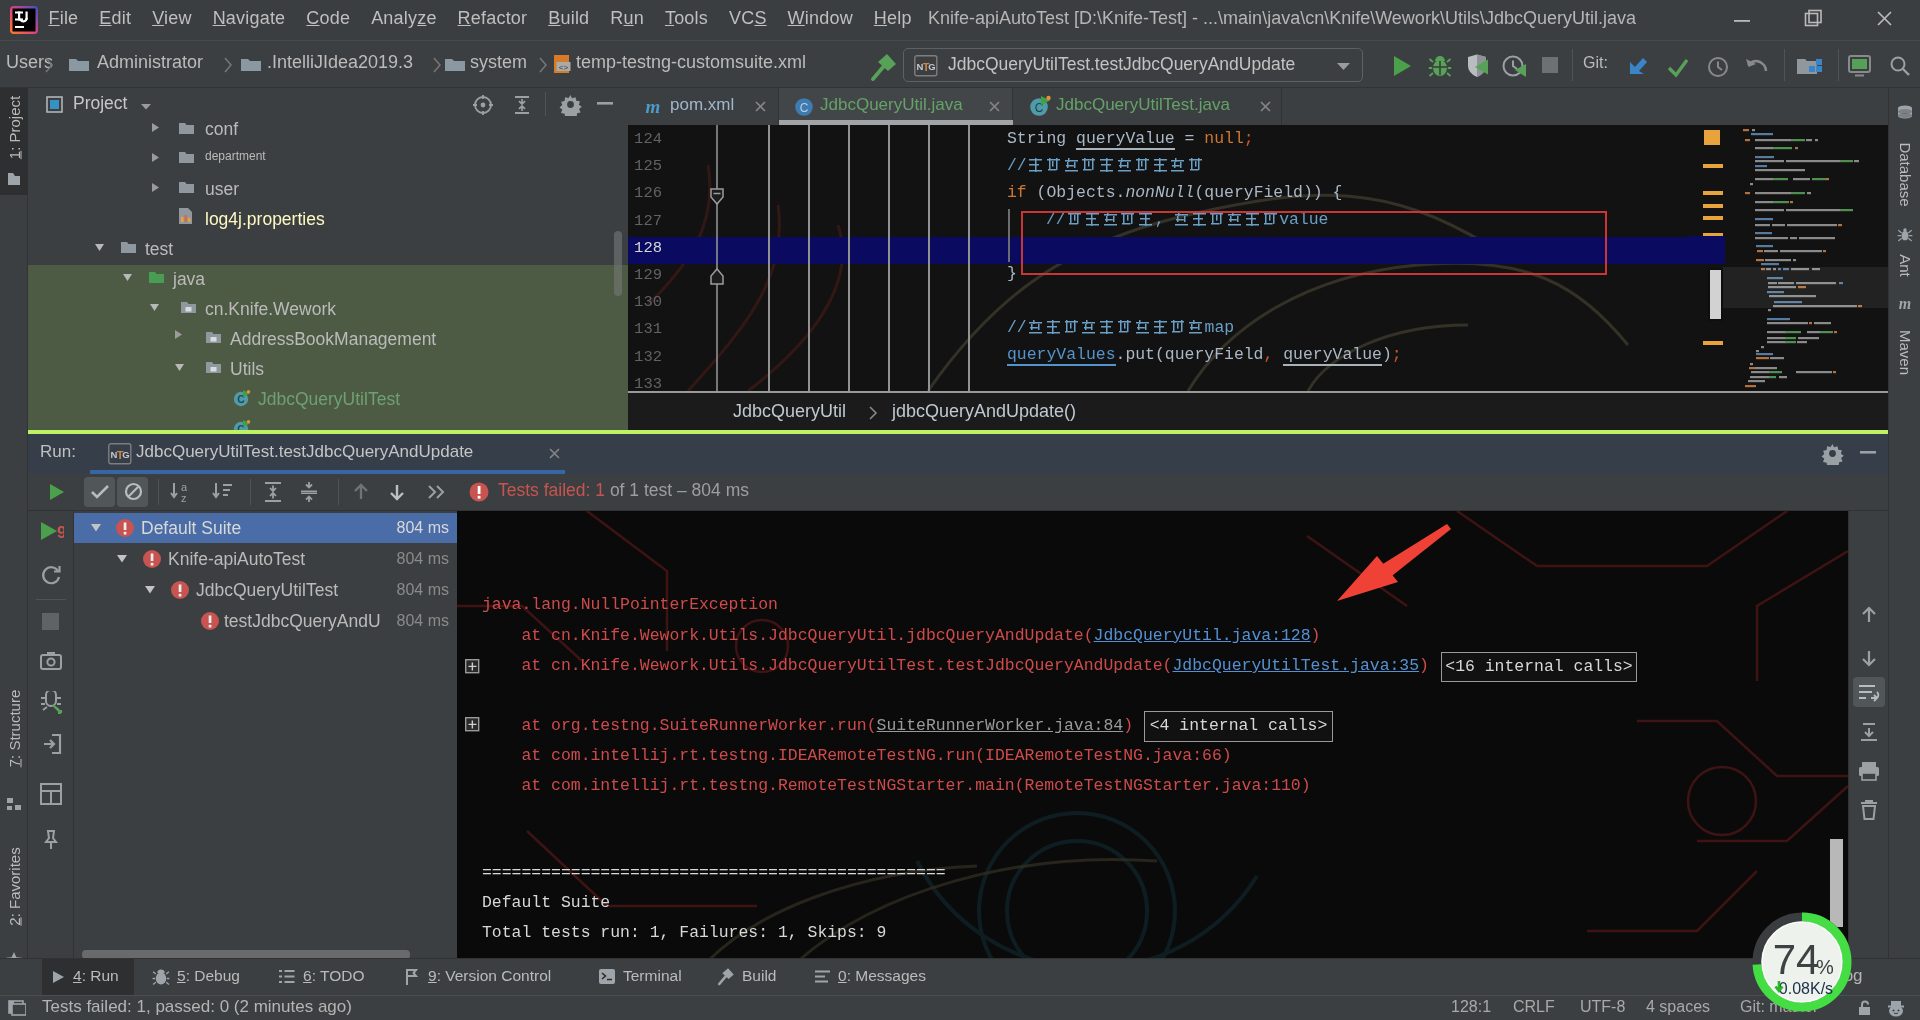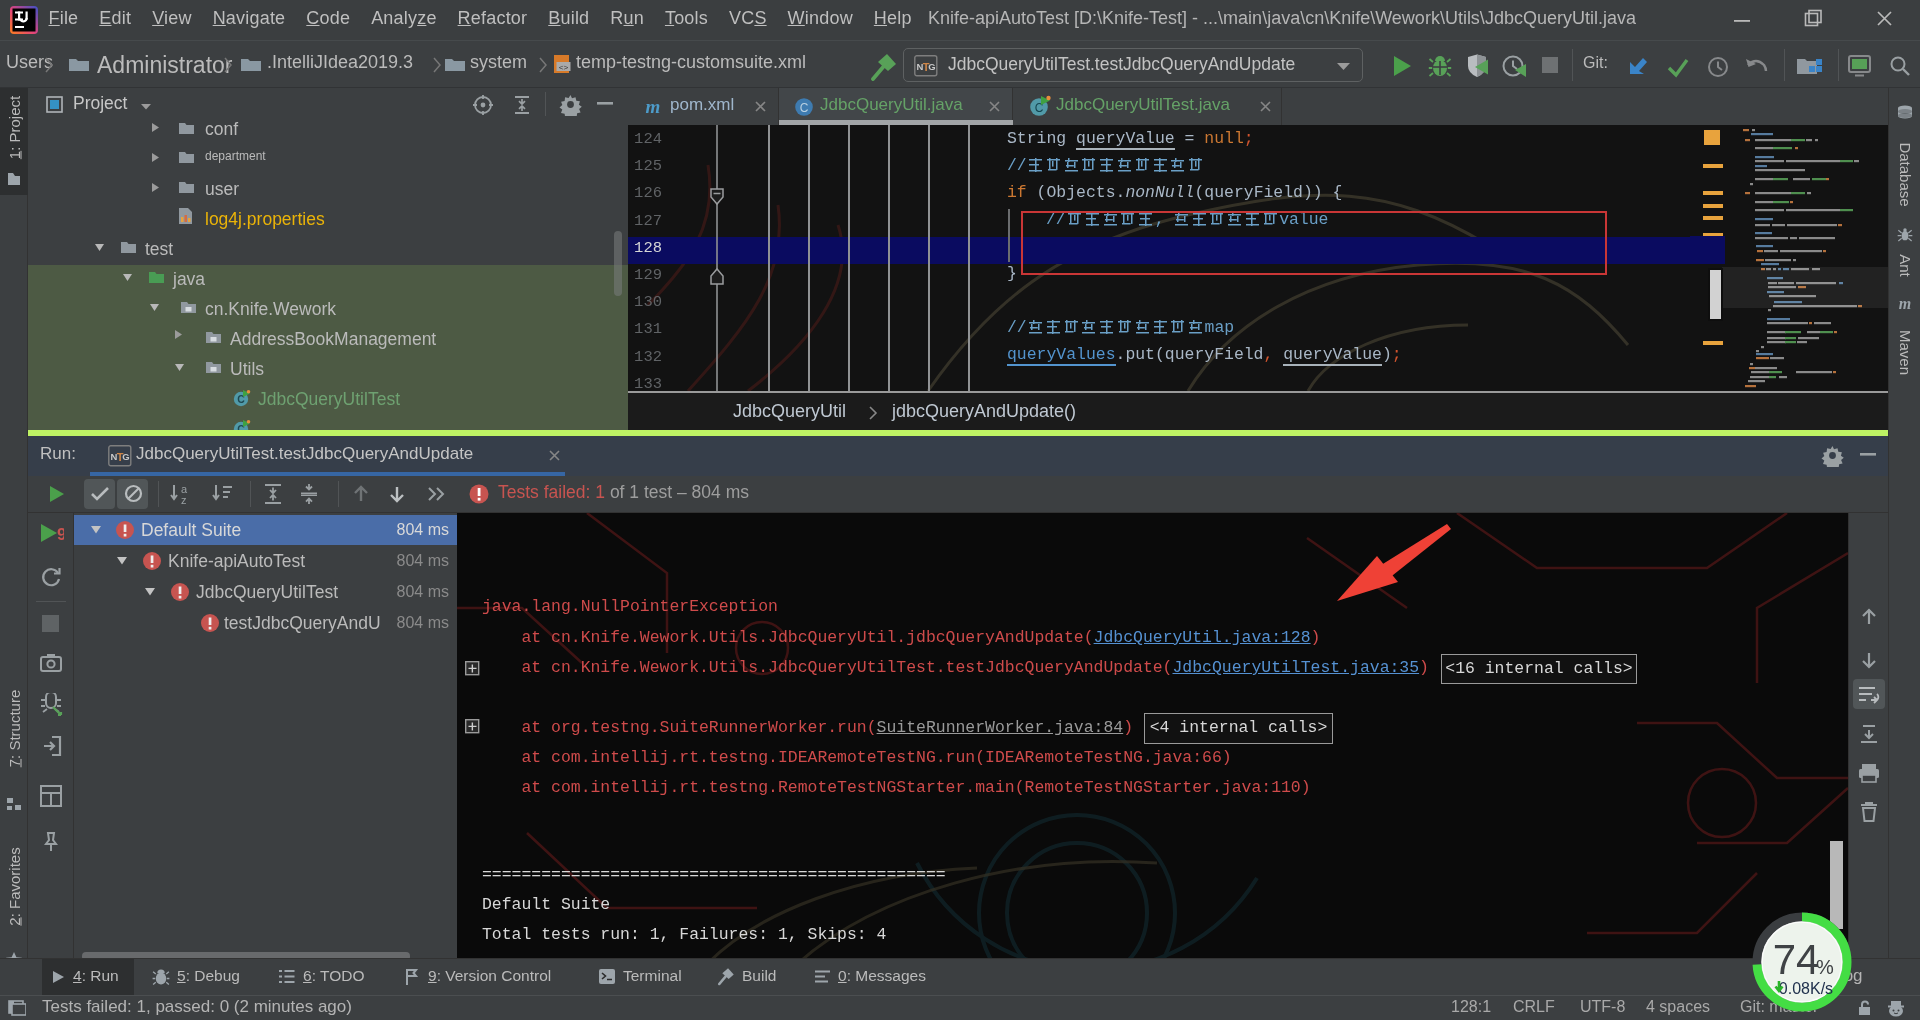--- a/index.html
+++ b/index.html
@@ -70,21 +70,21 @@
   </div>
 
   <div class="abs" id="navbar" style="left:0;top:40px;width:1920px;height:48px;background:#3c3f41;border-top:1px solid #464a4c;border-bottom:1px solid #313335;">
     <div class="abs ui" style="left:6px;top:11px;font-size:18px;color:#bbbbbb;">Users</div>
     <svg class="abs" style="left:44px;top:16px" width="10" height="16">
         <path d="M2 1 l6 7 -6 7" stroke="#777" stroke-width="1.5" fill="none"></path>
       </svg>
     <svg class="abs" style="left:68px;top:14px" width="22" height="18">
         <path d="M1 4 l7 0 2 2 11 0 0 10 -20 0 z" fill="#8a98a2"></path>
       </svg>
-    <div class="abs ui" style="left:97px;top:11px;font-size:23px;color:#bbbbbb;">Administrator</div>
+    <div class="abs ui" style="left:97px;top:11px;font-size:18px;color:#bbbbbb;">Administrator</div>
     <svg class="abs" style="left:223px;top:16px" width="10" height="16">
         <path d="M2 1 l6 7 -6 7" stroke="#777" stroke-width="1.5" fill="none"></path>
       </svg>
     <svg class="abs" style="left:240px;top:14px" width="22" height="18">
         <path d="M1 4 l7 0 2 2 11 0 0 10 -20 0 z" fill="#8a98a2"></path>
       </svg>
     <div class="abs ui" style="left:267px;top:11px;font-size:18px;color:#bbbbbb;">.IntelliJIdea2019.3</div>
     <svg class="abs" style="left:432px;top:16px" width="10" height="16">
         <path d="M2 1 l6 7 -6 7" stroke="#777" stroke-width="1.5" fill="none"></path>
       </svg>
@@ -295,21 +295,21 @@
         <use href="#arrD" x="147" y="244"></use>
           <use href="#pkg" x="177" y="239"></use>
 
         <use href="#tcls" x="205" y="270"></use>
 
         <use href="#tcls" x="205" y="300"></use>
       </svg>
       <div class="abs ui" style="left:177px;top:-3px;color:#bbb;font-size:17.5px;">conf</div>
       <div class="abs ui" style="left:177px;top:27px;color:#bbb;font-size:12px;">department</div>
       <div class="abs ui" style="left:177px;top:57px;color:#bbb;font-size:17.5px;">user</div>
-      <div class="abs ui" style="left:177px;top:87px;color:#eab308;font-size:17.5px;">log4j.properties</div>
+      <div class="abs ui" style="left:177px;top:87px;color:#fef9c3;font-size:17.5px;">log4j.properties</div>
       <div class="abs ui" style="left:117px;top:117px;color:#bbb;font-size:17.5px;text-align:right;">test</div>
       <div class="abs ui" style="left:145px;top:147px;color:#bbb;font-size:17.5px;">java</div>
       <div class="abs ui" style="left:177px;top:177px;color:#bbb;font-size:17.5px;">cn.Knife.Wework</div>
       <div class="abs ui" style="left:202px;top:207px;color:#bbb;font-size:17.5px;">AddressBookManagement</div>
       <div class="abs ui" style="left:202px;top:237px;color:#bbb;font-size:17.5px;">Utils</div>
       <div class="abs ui" style="left:230px;top:267px;color:#6ea171;font-size:17.5px;">JdbcQueryUtilTest</div>
       <div class="abs" style="left:586px;top:109px;width:8px;height:65px;background:#7a7d7e;opacity:0.55;border-radius:4px;"></div>
     </div>
   </div>
 
@@ -532,21 +532,21 @@
         <circle cx="12" cy="4.5" r="2.6" fill="#9da5ab"></circle>
         <path d="M7 9 L2 5 M17 9 L22 5 M6.5 13 H1 M17.5 13 H23 M7 17 l-5 4 M17 17 l5 4" stroke="#9da5ab" stroke-width="1.8"></path>
       </svg>
     <div class="abs ui" style="left:-4px;top:169px;width:40px;font-size:15px;color:#bbb;transform:rotate(90deg);text-align:center;white-space:nowrap;">Ant</div>
     <svg class="abs" style="left:7px;top:207px" width="18" height="18">
         <text x="9" y="14" font-size="16" font-weight="bold" font-style="italic" fill="#9da5ab" text-anchor="middle" font-family="Liberation Serif">m</text>
       </svg>
     <div class="abs ui" style="left:-19px;top:256px;width:70px;font-size:15px;color:#bbb;transform:rotate(90deg);text-align:center;white-space:nowrap;">Maven</div>
   </div>
 
-  <div class="abs" id="runpanel" style="left:28px;top:430px;width:1860px;height:433px;background:#3c3f41;border-top:6px solid #bef264;">
+  <div class="abs" id="runpanel" style="left:28px;top:430px;width:1860px;height:433px;background:#3c3f41;border-top:4px solid #bef264;">
 
     <div class="abs" style="left:0;top:0;width:1860px;height:40px;background:#363e4a;">
       <div class="abs ui" style="left:12px;top:8px;font-size:17px;color:#c0c0c0;">Run:</div>
       <svg class="abs" style="left:80px;top:9px" width="24" height="22" viewBox="0 0 24 22">
         <rect x="0.8" y="0.8" width="22" height="20" rx="2" fill="none" stroke="#7e7e7e" stroke-width="1.4"></rect>
         <text x="6" y="14.5" font-size="9.5" font-weight="bold" fill="#c9c9c9" font-family="Liberation Sans" text-anchor="middle">N</text>
         <text x="12" y="15.5" font-size="11" font-weight="bold" fill="#ce8648" font-family="Liberation Sans" text-anchor="middle">T</text>
         <text x="18" y="14.5" font-size="9.5" font-weight="bold" fill="#c9c9c9" font-family="Liberation Sans" text-anchor="middle">G</text>
       </svg>
       <div class="abs ui" style="left:108px;top:8px;font-size:17px;color:#c5c5c5;">JdbcQueryUtilTest.testJdbcQueryAndUpdate</div>
@@ -714,21 +714,21 @@
       <svg class="abs" style="left:8px;top:148px" width="15" height="15">
           <rect x="0.7" y="0.7" width="13" height="13" fill="#2a2a2a" stroke="#9a9a9a" stroke-width="1.4"></rect>
           <path d="M3.5 7.35 h8 M7.35 3.5 v8" stroke="#cfcfcf" stroke-width="1.4"></path>
         </svg>
       <svg class="abs" style="left:8px;top:206px" width="15" height="15">
           <rect x="0.7" y="0.7" width="13" height="13" fill="#2a2a2a" stroke="#9a9a9a" stroke-width="1.4"></rect>
           <path d="M3.5 7.35 h8 M7.35 3.5 v8" stroke="#cfcfcf" stroke-width="1.4"></path>
         </svg>
       <div class="abs" style="left:25px;top:352px;color:#d8d8d8;">===============================================</div>
       <div class="abs" style="left:25px;top:382px;color:#d8d8d8;">Default Suite</div>
-      <div class="abs" style="left:25px;top:412px;color:#d8d8d8;">Total tests run: 1, Failures: 1, Skips: 4</div>
+      <div class="abs" style="left:25px;top:412px;color:#d8d8d8;">Total tests run: 1, Failures: 1, Skips: 9</div>
       <div class="abs" style="left:1373px;top:328px;width:13px;height:88px;background:#b8b8b8;"></div>
     </div>
 
     <div class="abs" style="left:1820px;top:77px;width:40px;height:451px;background:#3c3f41;border-left:1px solid #323232;">
       <svg class="abs" style="left:9px;top:93px" width="22" height="22">
           <path d="M11 18 V4 M5 10 l6 -6 6 6" stroke="#9aa0a3" stroke-width="2.2" fill="none"></path>
         </svg>
       <svg class="abs" style="left:9px;top:136px" width="22" height="22">
           <path d="M11 4 V18 M5 12 l6 6 6 -6" stroke="#9aa0a3" stroke-width="2.2" fill="none"></path>
         </svg>

